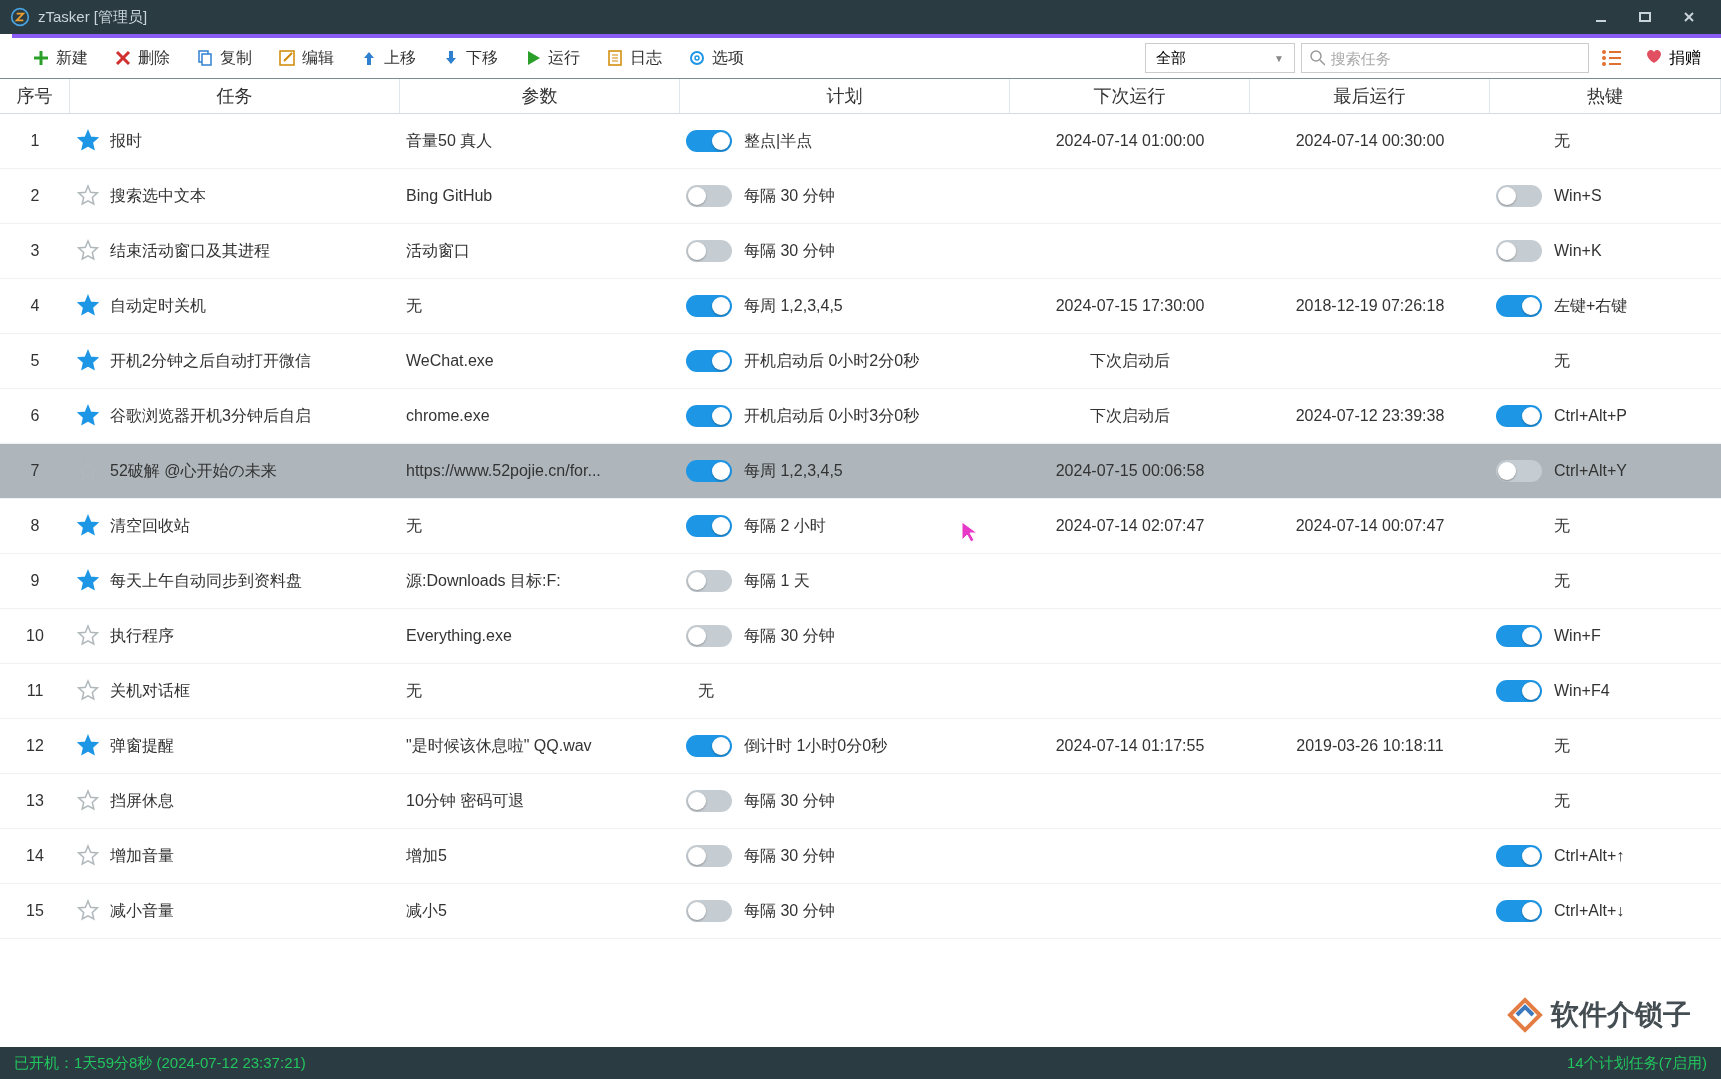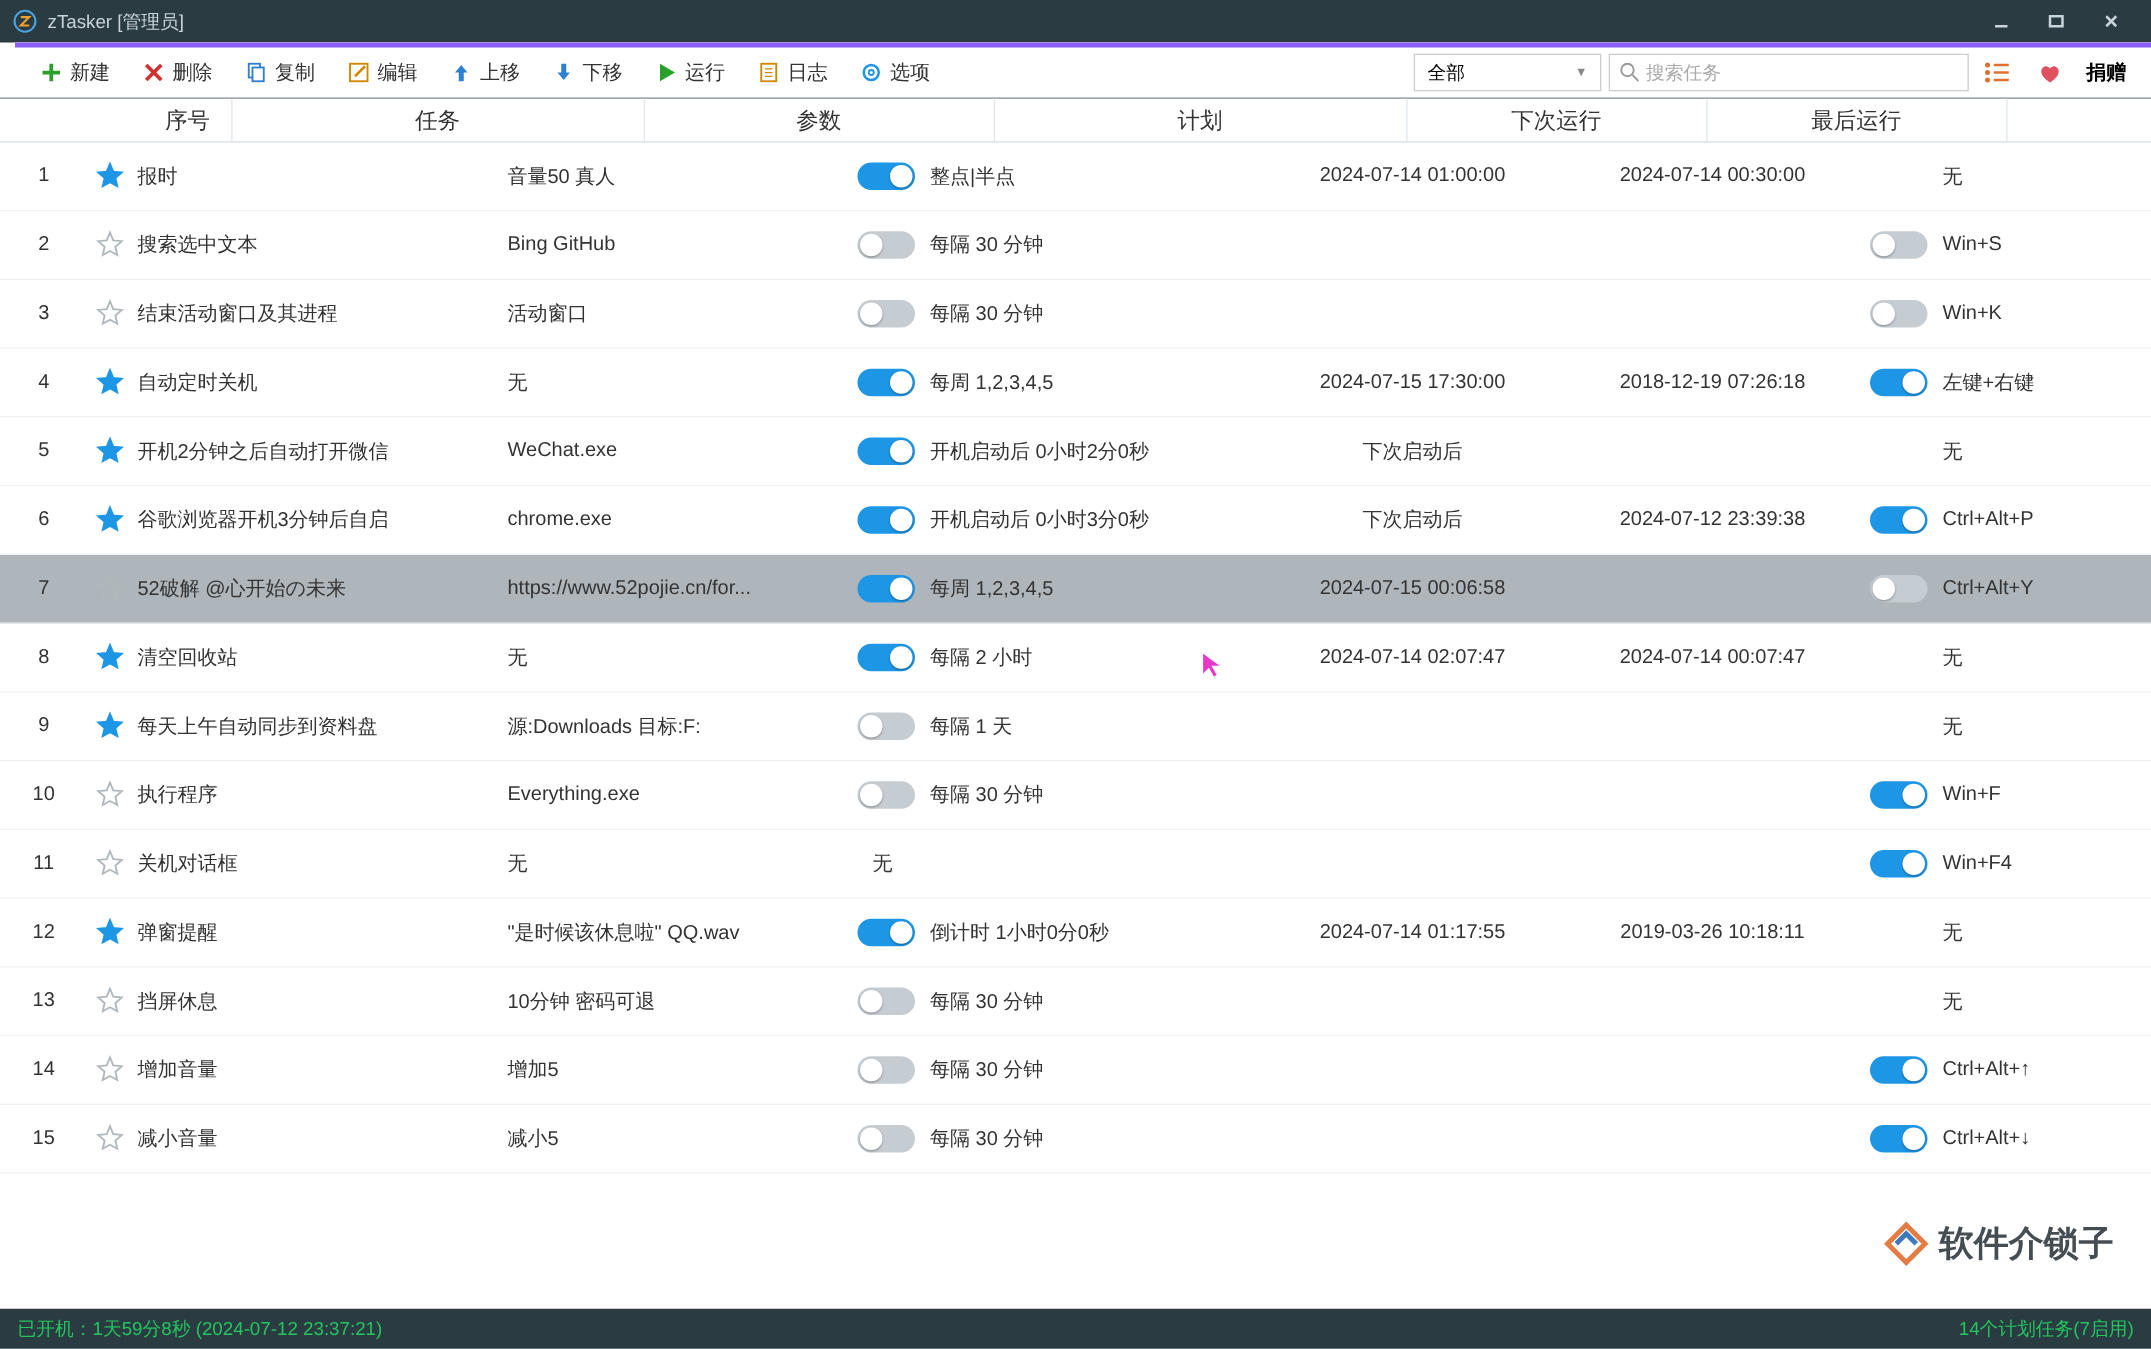--- a/index.html
+++ b/index.html
@@ -12,21 +12,21 @@
 .titlebar .winbtn svg { stroke:#c9d4d8; }
 .toolbar { height:44px; background:#fff; display:flex; align-items:center; padding:0 10px; gap:6px; border-top:4px solid #8b5cf6;margin-left:12px; }
 .tbtn { display:flex; align-items:center; gap:6px; padding:4px 10px; font-size:16px; color:#333; cursor:pointer; border-radius:3px; }
 .tsep { flex:1; }
 .filter { width:150px; height:30px; border:1px solid #ccc; display:flex; align-items:center; padding:0 10px; font-size:15px; cursor:pointer; }
 .filter .caret { margin-left:auto; color:#888; font-size:10px; }
 .search { width:288px; height:30px; border:1px solid #ccc; display:flex; align-items:center; padding:0 8px; gap:6px; }
 .search input { border:none; outline:none; font-size:15px; width:100%; color:#555; }
 .search input::placeholder { color:#aaa; }
 .listicon { width:34px; height:30px; display:flex; align-items:center; justify-content:center; cursor:pointer; }
-.donate { display:flex; align-items:flex-end; gap:20px; padding:4px 10px; font-size:16px; cursor:pointer;font-weight:bold; }
+.donate { display:flex; align-items:flex-start; gap:6px; padding:4px 10px; font-size:16px; cursor:pointer; }
 .headerrow { height:36px; background:#fff; display:flex; align-items:center; border-top:1px solid #7c8b94; border-bottom:1px solid #d4dce0; font-size:18px; color:#333;justify-content:center; }
 .hcell { display:flex; align-items:center; justify-content:center; height:100%; border-right:1px solid #e0e6ea; }
 .rows { flex:1; overflow:auto; }
 .row { height:55px; display:flex; align-items:center; font-size:16px; color:#333; border-bottom:1px solid #eef2f4; }
 .row.selected { background:#aeb6bb; }
 .cell { display:flex; align-items:center; height:100%; padding:0 6px; overflow:hidden; white-space:nowrap; text-overflow:ellipsis; }
 .col-idx { width:70px; justify-content:center; }
 .col-task { width:330px; gap:10px; }
 .col-param { width:280px; }
 .col-plan { width:330px; gap:12px; }
@@ -36,21 +36,21 @@
 .star { width:24px; height:24px; flex-shrink:0; }
 .toggle { width:46px; height:22px; border-radius:11px; position:relative; flex-shrink:0; cursor:pointer; }
 .toggle.on { background:#1e96e6; }
 .toggle.off { background:#c6cdd2; }
 .toggle .knob { position:absolute; top:2px; width:18px; height:18px; border-radius:50%; background:#fff; box-shadow:0 1px 2px rgba(0,0,0,.3); }
 .toggle.on .knob { right:2px; }
 .toggle.off .knob { left:2px; }
 .col-hotkey .hotspace { width:46px; }
 .statusbar { height:32px; background:#2a3b42; color:#22c55e; display:flex; align-items:center; padding:0 14px; font-size:15px; }
 .statusbar .sright { margin-left:auto; }
-.watermark { position:absolute; right:30px; bottom:64px; font-size:28px; font-weight:bold; color:#303a40; opacity:.9; pointer-events:none; display:flex; align-items:center; gap:6px; }
+.watermark { position:absolute; right:30px; bottom:44px; font-size:28px; font-weight:bold; color:#303a40; opacity:.9; pointer-events:none; display:flex; align-items:center; gap:6px; }
 .cursor { position:absolute; left:960px; top:520px; pointer-events:none; }
 </style>
 </head>
 <body>
 
 <div class="window">
   <div class="titlebar">
     <svg class="appicon" viewBox="0 0 24 24">
         <circle cx="12" cy="12" r="10" fill="none" stroke="#4aa3e0" stroke-width="2"></circle>
         <path d="M8 8h8l-8 8h8" stroke="#f0a030" stroke-width="2" fill="none"></path>
@@ -167,20 +167,21 @@
       </div>
   </div>
 
   <div class="headerrow">
     <div class="hcell col-idx">序号</div>
     <div class="hcell col-task">任务</div>
     <div class="hcell col-param">参数</div>
     <div class="hcell col-plan">计划</div>
     <div class="hcell col-next">下次运行</div>
     <div class="hcell col-last">最后运行</div>
+    <div class="hcell col-hotkey" style="justify-content:center">热键</div>
   </div>
 
   <div class="rows" id="rows">
       <div class="row">
         <div class="cell col-idx">1</div>
         <div class="cell col-task">
           <svg class="star" viewBox="0 0 24 24">
             <path d="M12 2l2.6 6.3 6.8.6-5.1 4.5 1.5 6.6L12 16.8 6.2 20l1.5-6.6L2.6 8.9l6.8-.6z" fill="#1e96e6" stroke="#1e96e6" stroke-width="1.5"></path>
           </svg>
           <span>报时</span>

